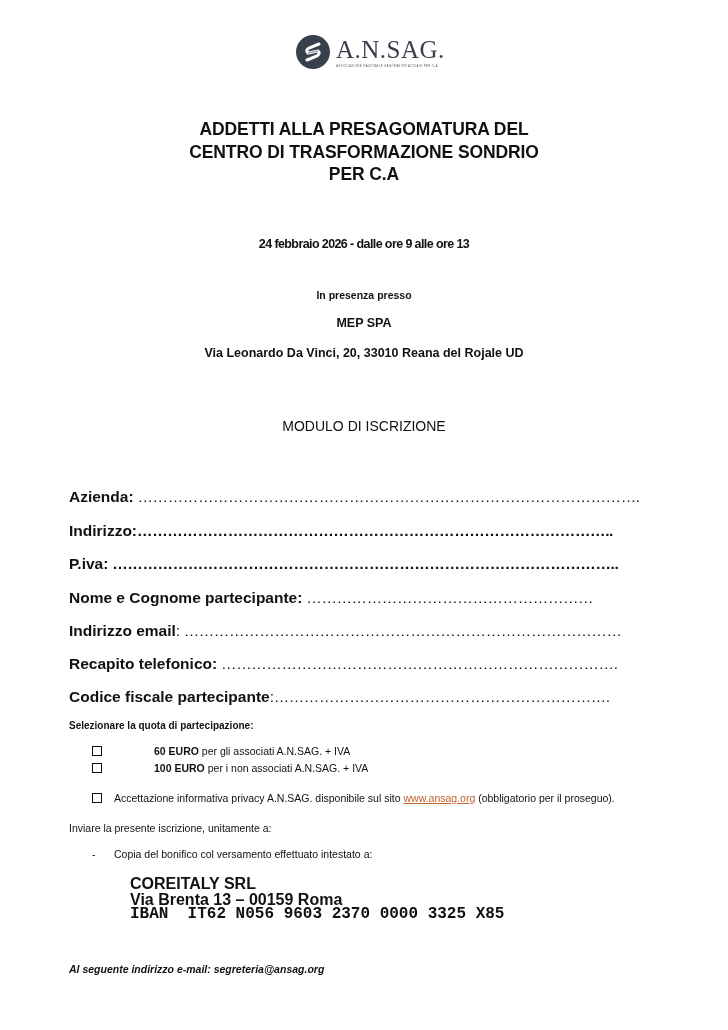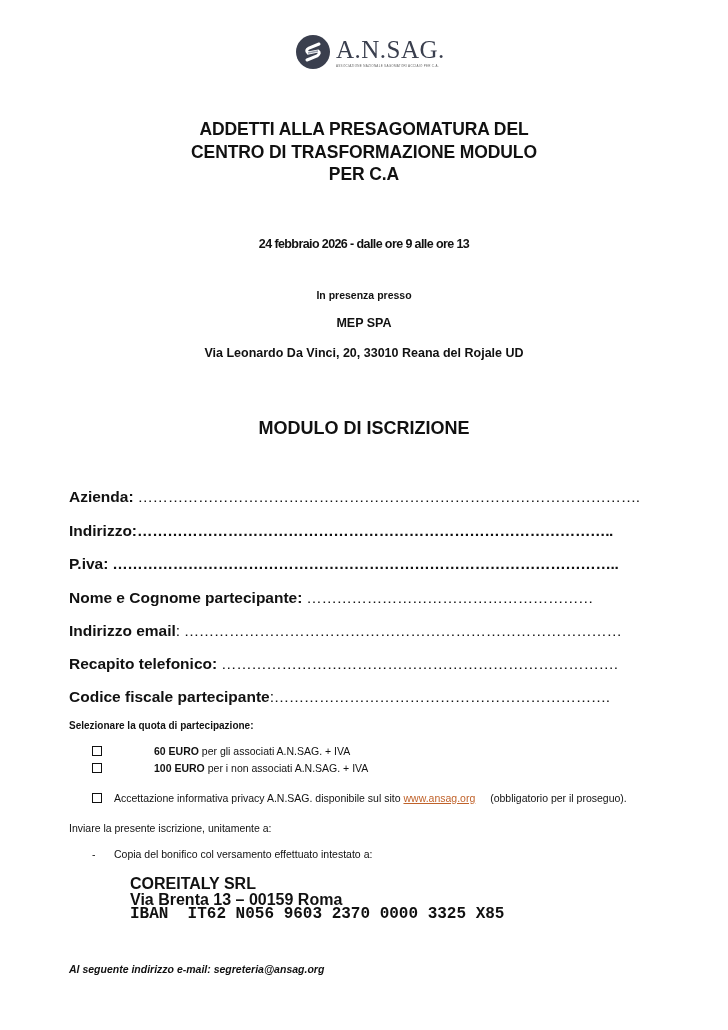--- a/index.html
+++ b/index.html
@@ -15,21 +15,21 @@
     .logo-mark { width: 34px; height: 34px; }
     .logo-text-wrap { margin-left: 6px; display: flex; flex-direction: column; }
     .logo-text { font-family: "Liberation Serif", "DejaVu Serif", serif; font-size: 25px; color: #3a3f4e; letter-spacing: 0.5px; line-height: 26px; }
     .logo-sub { font-size: 3px; color: #666; letter-spacing: 0.3px; line-height: 4px; margin-top: 1px; white-space: nowrap; }
 
     .title { font-weight: bold; font-size: 17.5px; line-height: 22.5px; top: 118px; letter-spacing: -0.1px; }
     .date { font-weight: bold; font-size: 12.5px; top: 237px; letter-spacing: -0.6px; }
     .presso { font-weight: bold; font-size: 10.5px; top: 289px; }
     .company { font-weight: bold; font-size: 12.5px; top: 316px; }
     .address { font-weight: bold; font-size: 12.5px; top: 346px; }
-    .modulo { font-weight: bold; font-size: 18px; top: 418px; }
+    .modulo { font-weight: normal; font-size: 14px; top: 418px; }
 
     .field { left: 69px; font-size: 15.5px; white-space: nowrap; }
     .field .lbl { font-weight: bold; }
     .field .dots { font-weight: normal; letter-spacing: -0.4px; }
     .field .dots.bold { font-weight: bold; }
 
     .quota-title { left: 69px; top: 720px; font-weight: bold; font-size: 10px; }
     .opt { left: 92px; font-size: 10.5px; white-space: nowrap; display: flex; align-items: center; }
     .cbox { width: 8px; height: 8px; border: 1.3px solid #111; margin-right: 12px; display: inline-block; cursor: pointer; }
     .opt b { font-weight: bold; padding-left: 40px; }
@@ -51,21 +51,21 @@
     <path d="M12 18 L22 16" stroke="#9aa0ad" stroke-width="1.5" fill="none"></path>
   </svg>
   <div class="logo-text-wrap">
     <span class="logo-text">A.N.SAG.</span>
     <span class="logo-sub">ASSOCIAZIONE NAZIONALE SAGOMATORI ACCIAIO PER C.A.</span>
   </div>
 </div>
 
 <div class="abs center title">
   <div>ADDETTI ALLA PRESAGOMATURA DEL</div>
-  <div>CENTRO DI TRASFORMAZIONE MODULO</div>
+  <div>CENTRO DI TRASFORMAZIONE SONDRIO</div>
   <div>PER C.A</div>
 </div>
 
 <div class="abs center date">24 febbraio 2026 - dalle ore 9 alle ore 13</div>
 <div class="abs center presso">In presenza presso</div>
 <div class="abs center company">MEP SPA</div>
 <div class="abs center address">Via Leonardo Da Vinci, 20, 33010 Reana del Rojale UD</div>
 
 <div class="abs center modulo">MODULO DI ISCRIZIONE</div>
 
@@ -101,21 +101,21 @@
 <div class="abs opt" style="top:762px;">
   <span class="cbox"></span>
   <b>100 EURO</b>
     <span style="white-space:pre;"> per i non associati A.N.SAG. + IVA</span>
 </div>
 
 <div class="abs opt" style="top:792px;">
   <span class="cbox"></span>
   <span style="white-space:pre;">Accettazione informativa privacy A.N.SAG. disponibile sul sito </span>
     <span class="link">www.ansag.org</span>
-    <span style="white-space:pre;padding-left:12px;"> (obbligatorio per il proseguo).</span>
+    <span style="white-space:pre;"> (obbligatorio per il proseguo).</span>
 </div>
 
 <div class="abs inviare">Inviare la presente iscrizione, unitamente a:</div>
 
 <div class="abs bullet">
   <span class="dash">-</span>
   <span>Copia del bonifico col versamento effettuato intestato a:</span>
 </div>
 
 <div class="abs bank">

